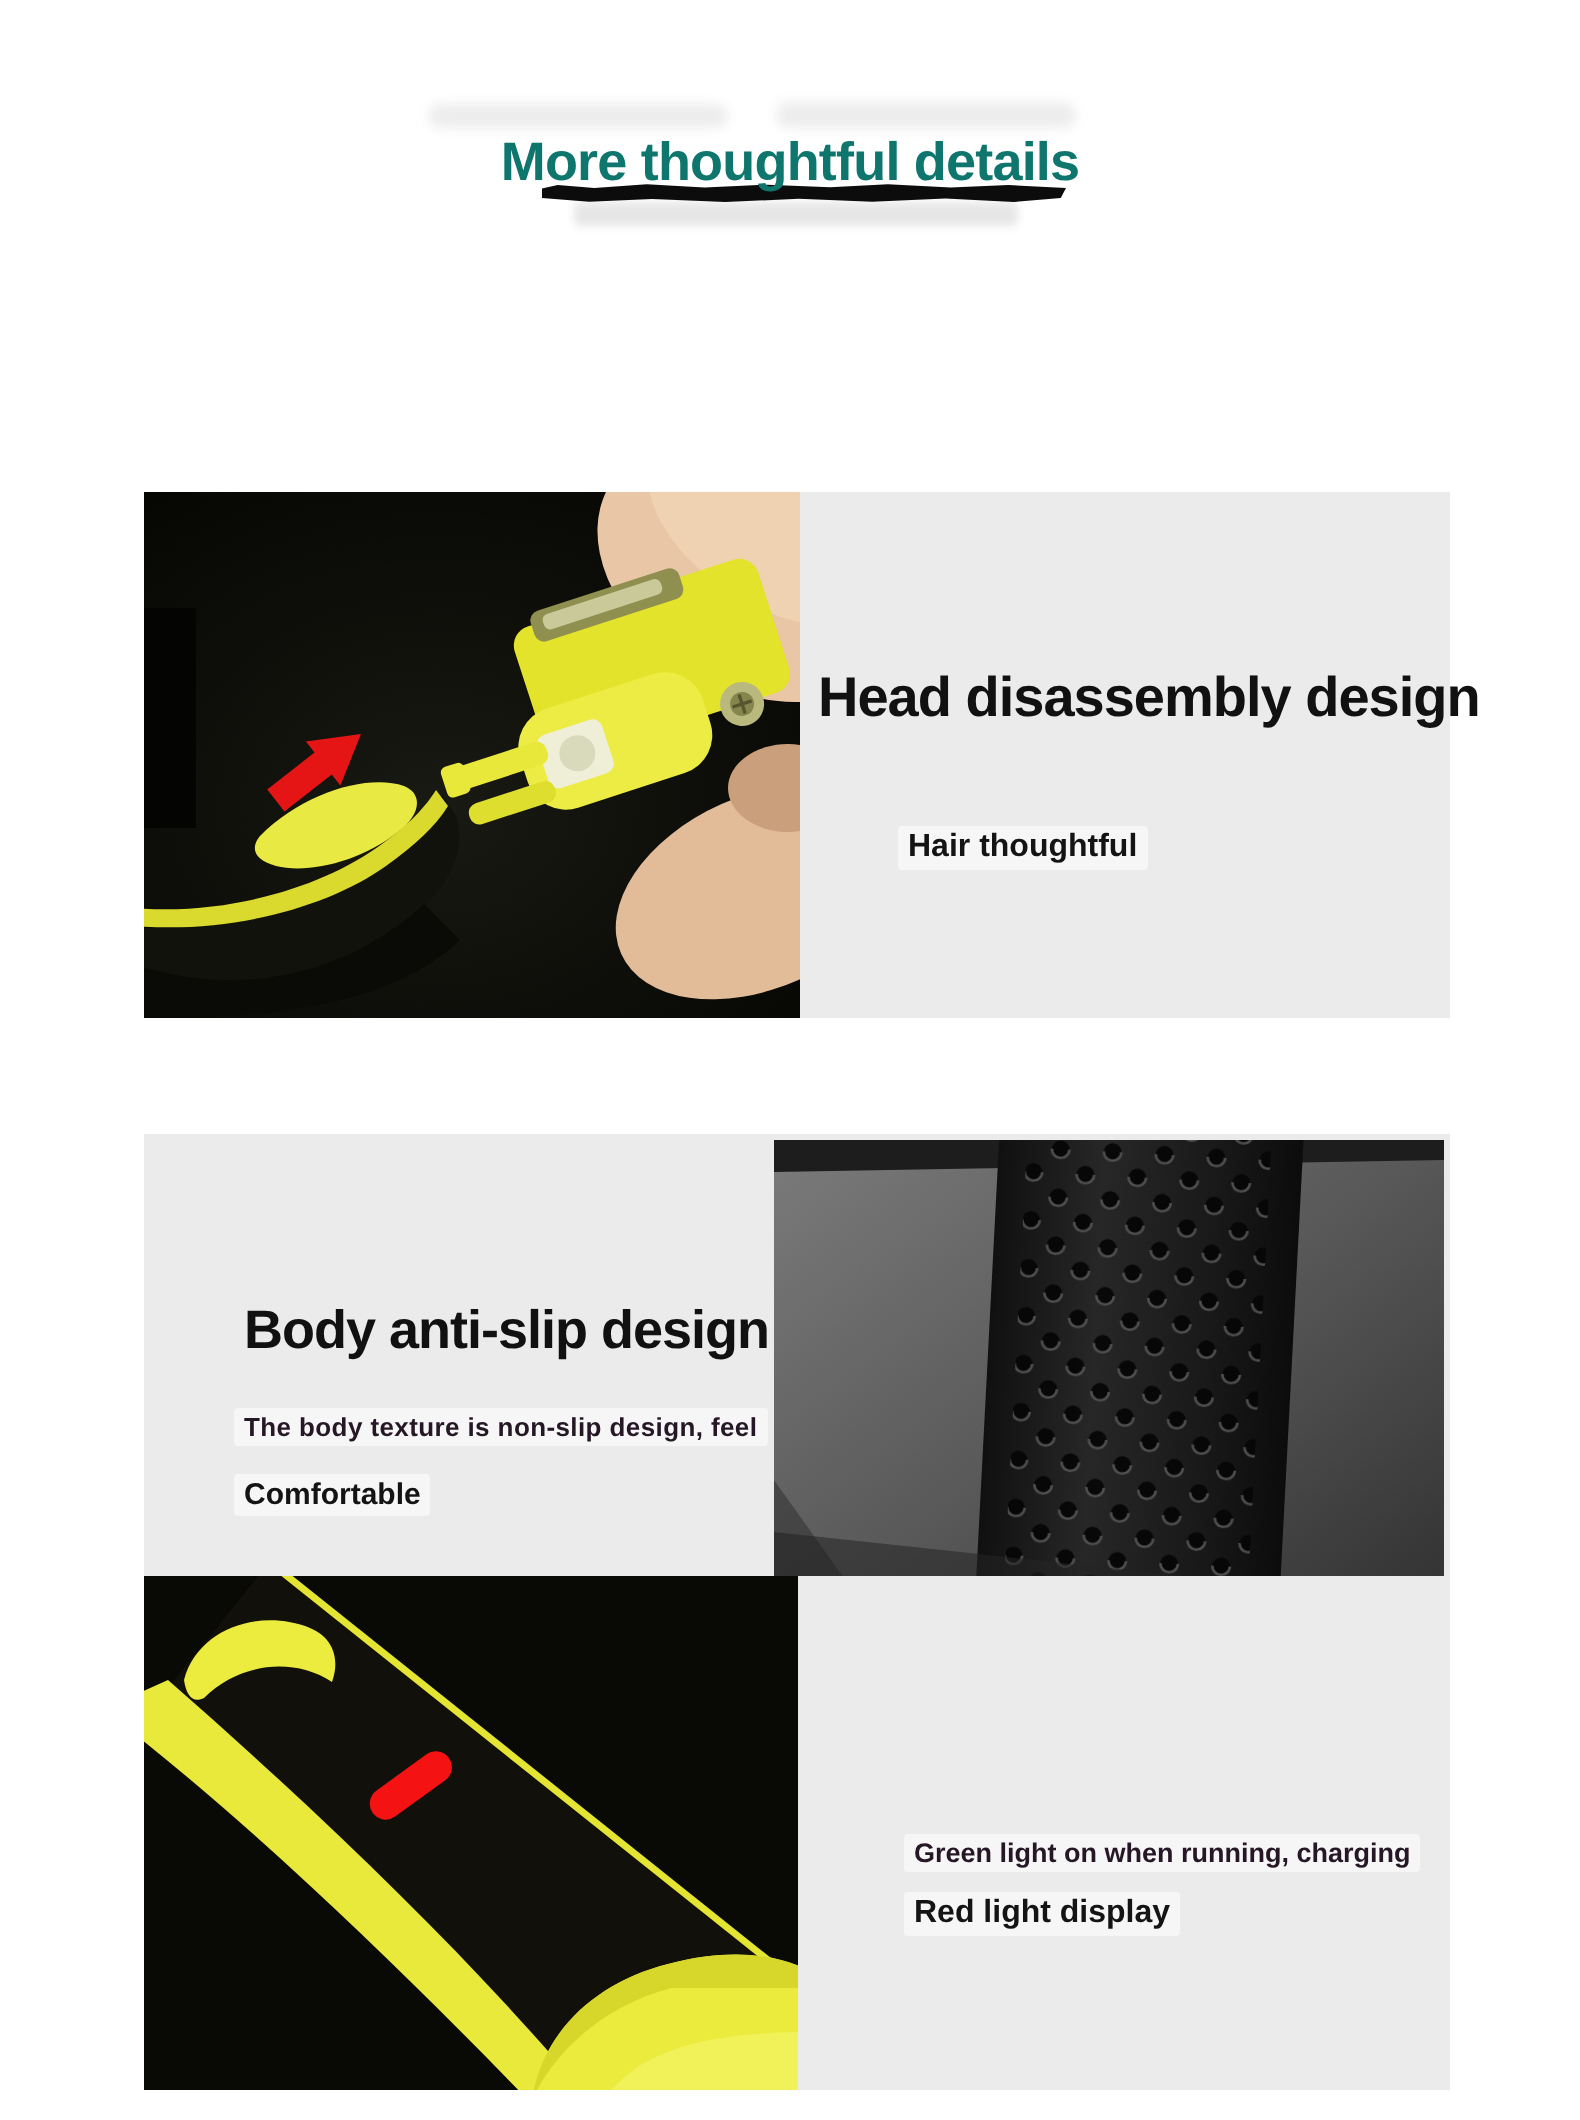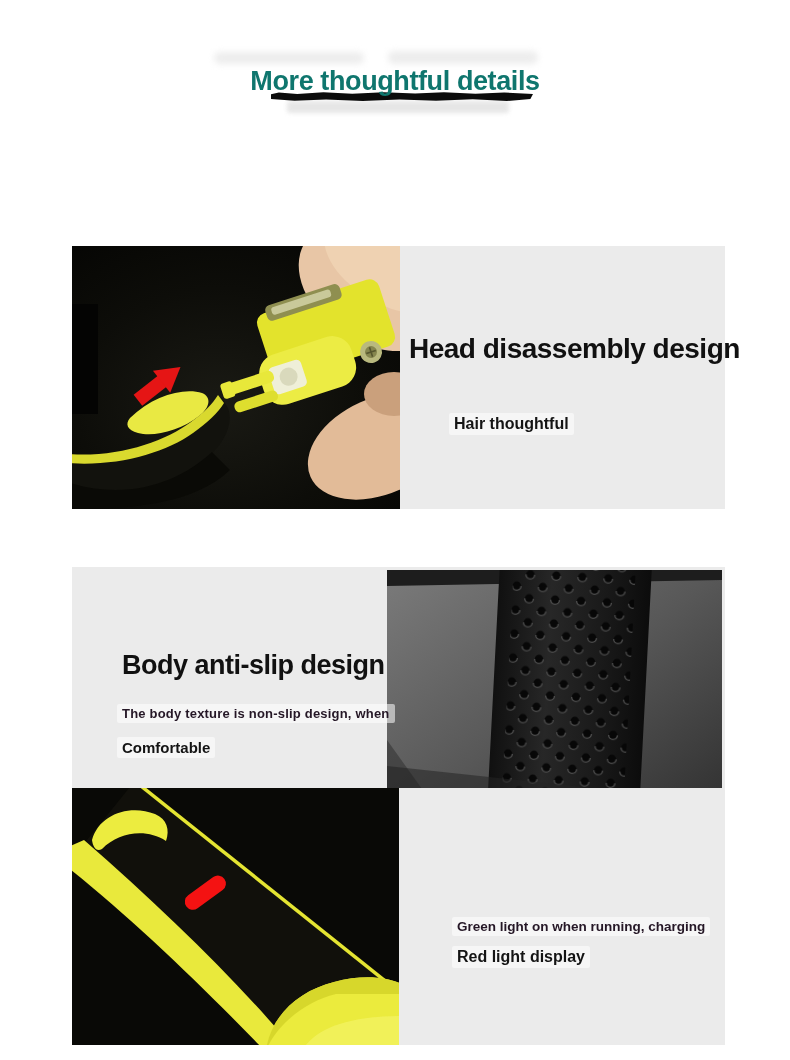--- a/index.html
+++ b/index.html
@@ -163,21 +163,21 @@
         <path d="M0,0 L335,0 L335,10 L0,16 Z" fill="#1d1d1d"></path>
         <g transform="rotate(3 167 127)">
           <rect x="106" y="-25" width="152" height="310" rx="12" fill="url(#cylg)"></rect>
           <rect x="120" y="-25" width="122" height="310" fill="url(#dots)" opacity="0.95"></rect>
         </g>
         <path d="M0,196 L335,232 L335,254 L0,254 Z" fill="#242424" opacity="0.55"></path>
         <path d="M0,170 L60,254 L0,254 Z" fill="#1f1f1f" opacity="0.4"></path>
       </svg>
     </div>
     <div class="h-line" id="s2-heading">Body anti-slip design</div>
-    <div class="s-line" id="s2-line1">The body texture is non-slip design, when</div>
+    <div class="s-line" id="s2-line1">The body texture is non-slip design, feel</div>
     <div class="s-line" id="s2-line2">Comfortable</div>
   </div>
 
   <div class="section" id="section-3">
     <div class="panel"></div>
     <div class="photo">
       <svg width="327" height="257" viewBox="0 0 327 257">
         <rect width="327" height="257" fill="#090906"></rect>
 
         <polygon points="62,-6 332,206 212,262 -6,78" fill="#11100b"></polygon>

